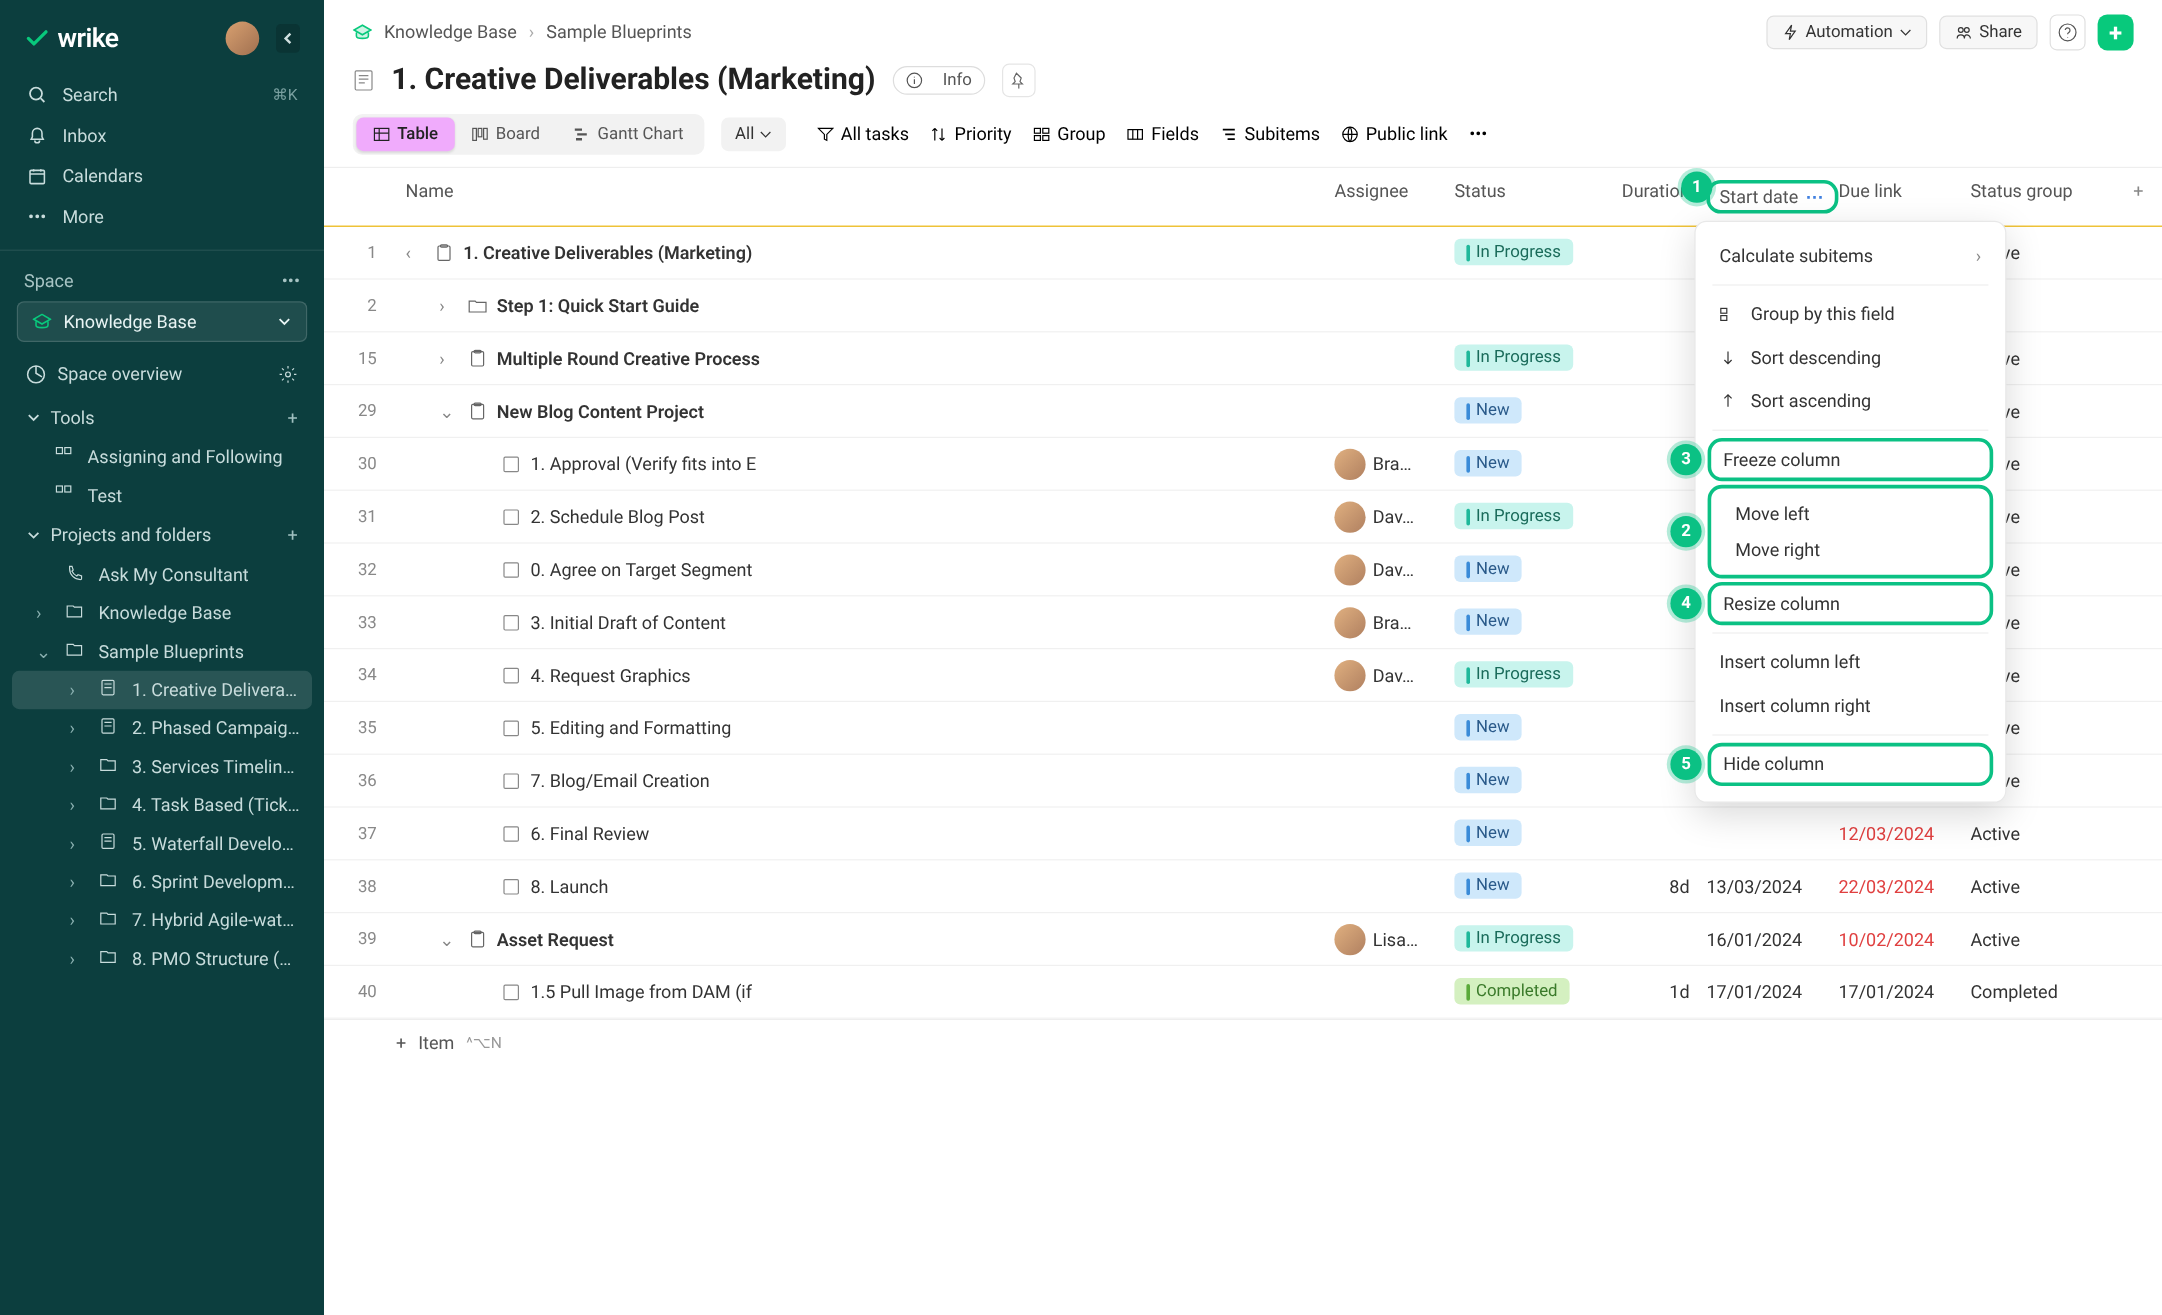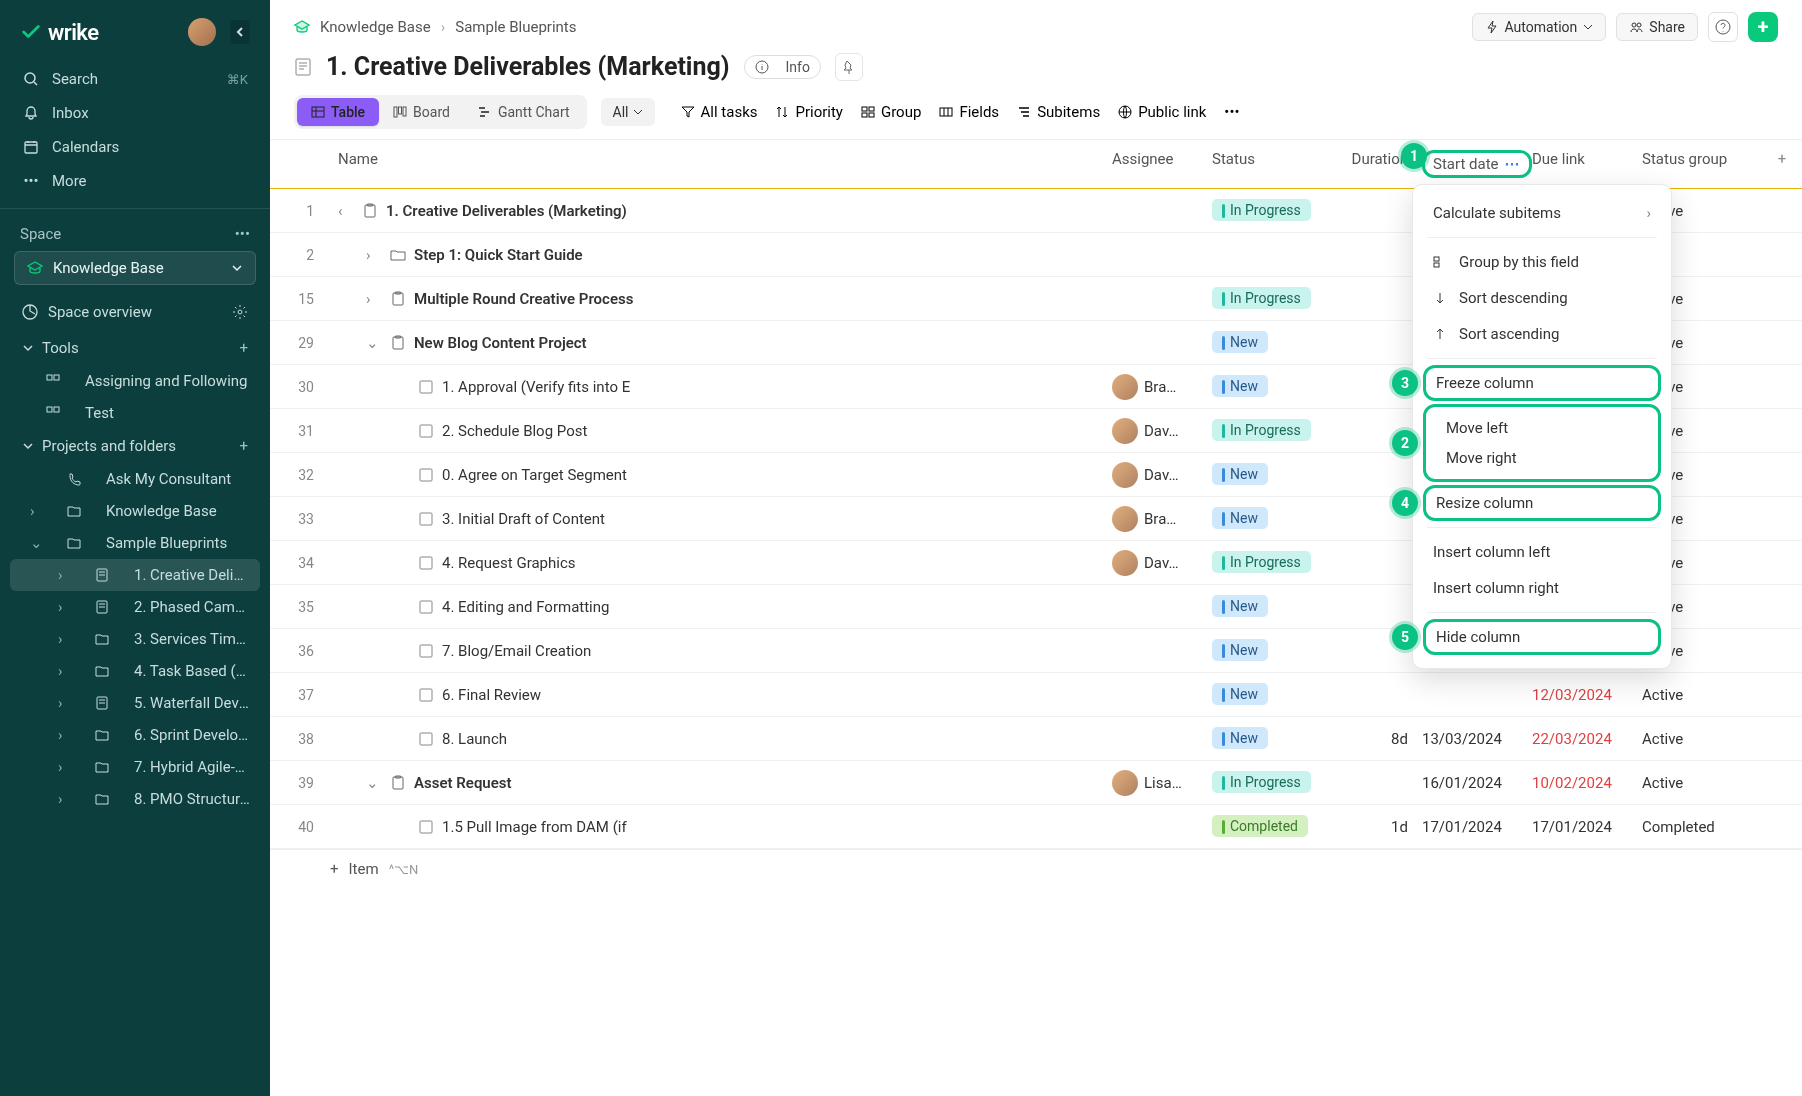--- a/index.html
+++ b/index.html
@@ -16,21 +16,21 @@
 .nav-item .kbd { margin-left: auto; color: #7aa0a0; font-size: 13px; }
 .nav-icon { width: 18px; height: 18px; display: flex; align-items: center; justify-content: center; flex-shrink: 0; }
 .sidebar-divider { height: 1px; background: rgba(255,255,255,0.1); margin: 6px 0; }
 .space-header { display: flex; align-items: center; justify-content: space-between; padding: 10px 20px 8px; color: #a8c4c4; font-size: 15px; }
 .space-select { margin: 0 14px 10px; background: rgba(255,255,255,0.08); border: 1px solid rgba(255,255,255,0.15); border-radius: 6px; padding: 7px 12px; display: flex; align-items: center; gap: 10px; cursor: pointer; color: #e8f4f4; font-size: 15px; }
 .space-select .chev { margin-left: auto; }
 .overview-row { display: flex; align-items: center; justify-content: space-between; padding: 8px 22px; cursor: pointer; font-size: 15px; color: #c8dcdc; }
 .tree-section { padding: 2px 10px; }
 .tree-header { display: flex; align-items: center; gap: 8px; padding: 8px 12px; cursor: pointer; color: #c8dcdc; font-size: 15px; }
 .tree-header .plus { margin-left: auto; color: #a0c0c0; }
-.tree-item { display: flex; align-items: center; gap: 23px; padding: 7px 10px 7px 36px; cursor: pointer; color: #c8dcdc; font-size: 15px; border-radius: 6px; white-space: nowrap; overflow: hidden; text-overflow: ellipsis; }
+.tree-item { display: flex; gap: 11px; padding: 7px 10px 7px 36px; cursor: pointer; color: #c8dcdc; font-size: 15px; border-radius: 6px; white-space: nowrap; overflow: hidden; text-overflow: ellipsis; }
 .tree-item.indent1 { padding-left: 48px; }
 .tree-item.active { background: rgba(255,255,255,0.12); }
 .tree-item .chev-sm { width: 14px; flex-shrink: 0; color: #8ab0b0; }
 .tree-item .ti-icon { width: 16px; flex-shrink: 0; }
 .tree-item .ti-label { overflow: hidden; text-overflow: ellipsis; }
 
 .main { flex: 1; display: flex; flex-direction: column; background: #fff; min-width: 0; }
 .crumb-bar { display: flex; align-items: center; justify-content: space-between; padding: 12px 24px 4px; }
 .crumbs { display: flex; align-items: center; gap: 10px; color: #555; font-size: 15px; }
 .crumbs .crumb { cursor: pointer; }
@@ -42,21 +42,21 @@
 
 .title-row { display: flex; align-items: center; gap: 14px; padding: 6px 24px 14px; }
 .title-row .doc-icon { color: #888; }
 .page-title { font-size: 25px; font-weight: 700; color: #222; }
 .info-badge { display: flex; align-items: center; gap: 17px; padding: 3px 10px; border: 1px solid #ddd; border-radius: 14px; color: #555; font-size: 14px; cursor: pointer; }
 .pin-btn { width: 28px; height: 28px; border-radius: 6px; border: 1px solid #e5e5e5; display: flex; align-items: center; justify-content: center; cursor: pointer; color: #666; }
 
 .view-bar { display: flex; align-items: center; gap: 14px; padding: 0 24px 10px; border-bottom: 1px solid #eee; }
 .view-seg { display: flex; background: #f2f2f2; border-radius: 8px; padding: 3px; }
 .view-seg .seg { display: flex; align-items: center; gap: 6px; padding: 6px 14px; border-radius: 6px; cursor: pointer; color: #555; font-size: 14px; }
-.view-seg .seg.active { background: #8b5cf6; box-shadow: 0 1px 2px rgba(0,0,0,0.1); color: #222; font-weight: 500; }
+.view-seg .seg.active { background: #f0abfc; box-shadow: 0 1px 2px rgba(0,0,0,0.1); color: #222; font-weight: 500; }
 .all-dd { display: flex; align-items: center; gap: 4px; padding: 6px 12px; background: #f2f2f2; border-radius: 6px; cursor: pointer; font-size: 14px; }
 .toolbar { display: flex; align-items: center; gap: 18px; margin-left: 12px; font-size: 15px; color: #000000; }
 .toolbar .tb { display: flex; align-items: center; gap: 6px; cursor: pointer; }
 
 .table-wrap { flex: 1; overflow: auto; position: relative; }
 .thead { display: flex; border-bottom: 1px solid #eab308; padding: 10px 0; color: #555; font-size: 15px; position: sticky; top: 0; background: #fff; z-index: 5; }
 .col-num { width: 60px; text-align: right; padding-right: 16px; flex-shrink: 0; }
 .col-name { flex: 1; min-width: 280px; padding-left: 8px; }
 .col-assignee { width: 100px; flex-shrink: 0; }
 .col-status { width: 120px; flex-shrink: 0; }
@@ -770,21 +770,21 @@
           <div class="trow">
             <div class="col-num">35</div>
             <div class="col-name">
               <div class="name-cell depth2">
                 <span class="expand"></span>
                 <span class="row-icon">
                   <svg width="16" height="16" viewBox="0 0 16 16">
                     <rect x="2" y="2" width="12" height="12" rx="1" stroke="#888" fill="none"></rect>
                   </svg>
                 </span>
-                <span class="row-label">4. Editing and Formatting</span>
+                <span class="row-label">5. Editing and Formatting</span>
               </div>
             </div>
             <div class="col-assignee"></div>
             <div class="col-status"><span class="status-pill st-new"><span class="bar"></span>New</span></div>
             <div class="col-duration"></div>
             <div class="col-start"></div>
             <div class="col-due "></div>
             <div class="col-group">Active</div>
             <div class="col-add"></div>
           </div>

